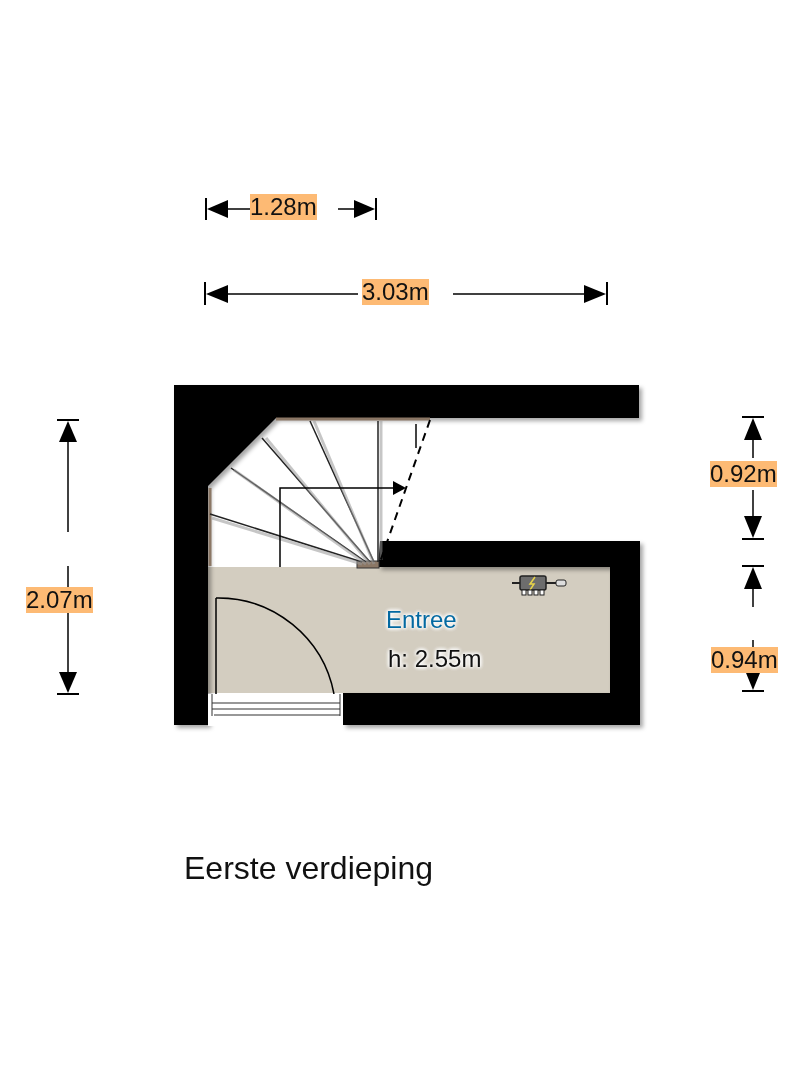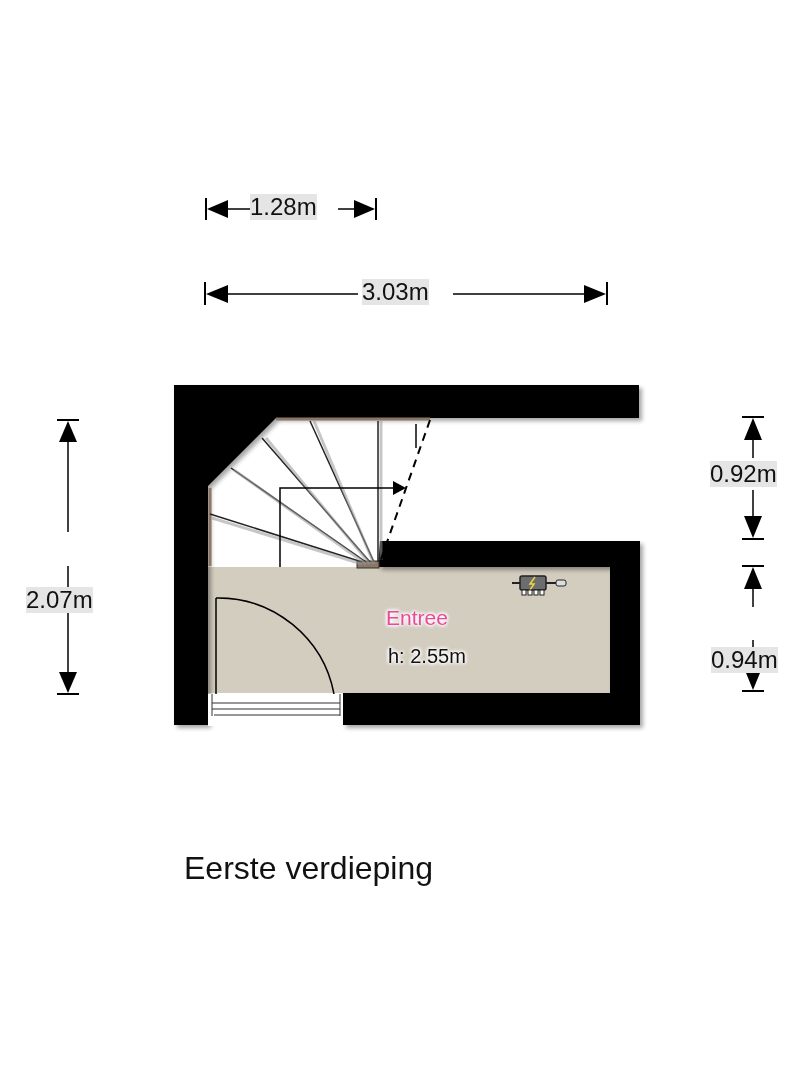--- a/index.html
+++ b/index.html
@@ -9,36 +9,36 @@
       position: relative;
       overflow: hidden;
       font-family: "Liberation Sans", "DejaVu Sans", sans-serif;
     }
     #plan { position: absolute; left: 0; top: 0; }
     .dim-label {
       position: absolute;
       font-family: "Liberation Sans", sans-serif;
       font-size: 24px;
       color: #111;
-      background: #e5e5e5;
+      background: #fdba74;
       line-height: 26px;
       white-space: nowrap;
     }
     .room-name {
       position: absolute;
       font-family: "Liberation Sans", sans-serif;
-      font-size: 21px;
-      color: #ec4899;
+      font-size: 24px;
+      color: #0369a1;
       text-shadow: 0 0 4px #fff, 0 0 4px #fff, 0 0 4px #fff, 0 0 3px #fff;
       white-space: nowrap;
     }
     .room-height {
       position: absolute;
       font-family: "Liberation Sans", sans-serif;
-      font-size: 20px;
+      font-size: 24px;
       color: #111;
       text-shadow: 0 0 4px #fff, 0 0 4px #fff, 0 0 4px #fff, 0 0 3px #fff;
       white-space: nowrap;
     }
     .floor-title {
       position: absolute;
       left: 184px; top: 850px;
       font-family: "Liberation Sans", sans-serif;
       font-size: 32px;
       color: #111;

